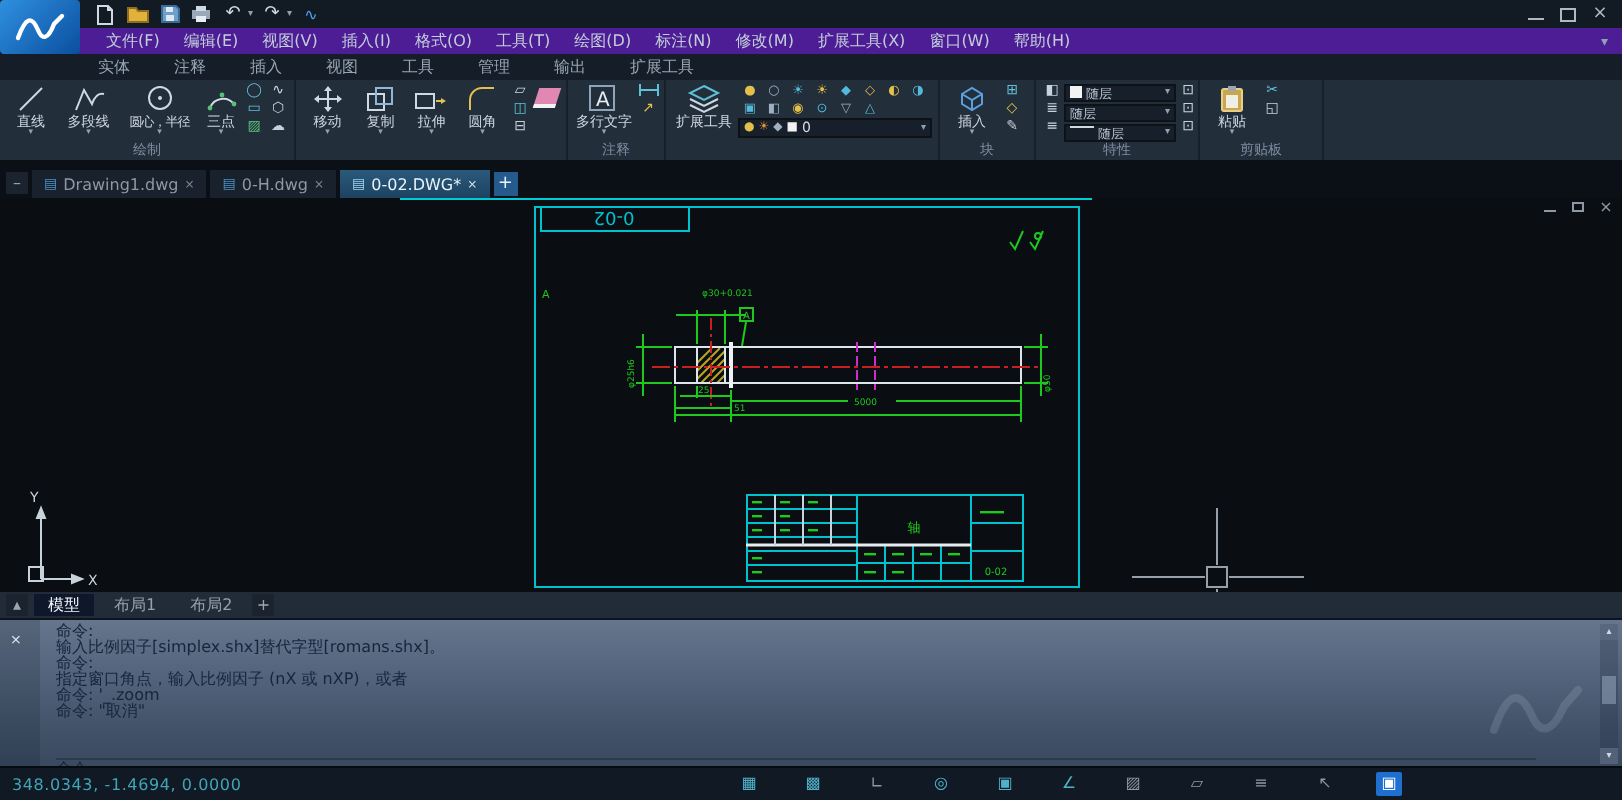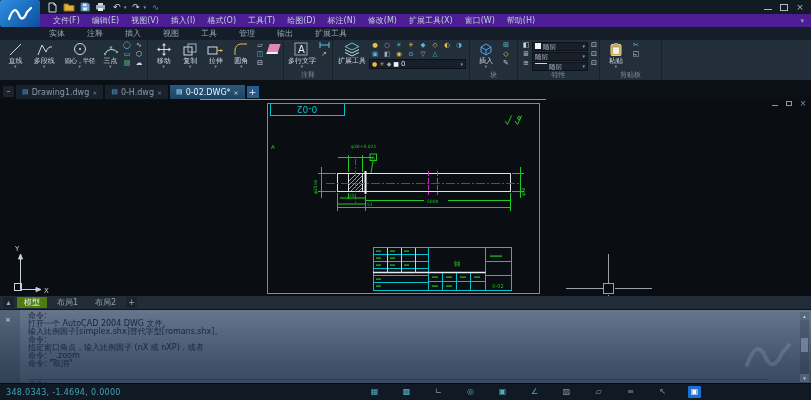--- a/index.html
+++ b/index.html
@@ -73,21 +73,21 @@
   #canvas{left:0;top:99px;width:811px;height:197px;background:#0a0d11;}
   #childbtns{right:4px;top:1px;display:flex;gap:6px;align-items:center;z-index:5;}
   .cb{width:8px;height:7px;position:relative;}
   .cb-min:after{content:"";position:absolute;left:1px;right:1px;bottom:1px;height:1px;background:#8c98a5;}
   .cb-max:after{content:"";position:absolute;left:1px;right:1px;top:1px;bottom:1px;border:1px solid #8c98a5;}
   .cb-close{color:#8c98a5;font-size:8px;line-height:7px;text-align:center;}
   
   #ltabs{left:0;top:296px;width:811px;height:13px;background:#222c38;display:flex;align-items:center;
          padding-left:3px;box-sizing:border-box;gap:3px;}
   .ltab{font-size:8px;color:#95a1ae;padding:0 7px;line-height:11px;}
-  .ltab.active{background:#4d7c0f;color:#f0f4f8;}
+  .ltab.active{background:#0f172a;color:#f0f4f8;}
   #ltabs .squarebtn{margin-bottom:0;}
   
   #cmd{left:0;top:309px;width:811px;height:74px;
        background:linear-gradient(180deg,#66768d 0%,#57677f 30%,#415269 75%,#394960 100%);
        border-top:1px solid #0d141d;box-sizing:border-box;}
   #cmdmargin{left:0;top:0;width:20px;height:74px;background:rgba(18,26,40,0.18);}
   #cmdclose{left:5px;top:6px;color:#dde5ee;font-size:7px;}
   #cmdlines{left:28px;top:2px;width:700px;}
   .cline{font-size:8px;line-height:8px;color:#17253c;white-space:nowrap;}
   #cmdprompt{left:28px;top:69px;width:740px;border-top:1px solid rgba(20,30,50,0.35);padding-top:1px;}
@@ -219,20 +219,21 @@
     <div class="minicol">
       <span class="mi cy">◯</span>
       <span class="mi cy">▭</span>
       <span class="mi gr">▨</span>
     </div>
     <div class="minicol">
       <span class="mi">∿</span>
       <span class="mi">⬡</span>
       <span class="mi">☁</span>
     </div>
+    <div class="plabel">绘制</div>
   </div>
 
   <div class="panel" style="width:136px">
     <div class="bigbtn" style="width:28px">
       <svg class="bicon" width="16" height="15" viewBox="0 0 16 15">
           <path d="M8 2 V13 M2 7.5 H14" stroke="#cfd9e3" fill="none"></path>
           <path d="M8 1 l-2 2.5 h4 z M8 14 l-2 -2.5 h4 z M1 7.5 l2.5 -2 v4 z M15 7.5 l-2.5 -2 v4 z" fill="#cfd9e3"></path>
         </svg>
       <span class="blabel">移动</span>
       <span class="bcaret">▾</span>
@@ -562,21 +563,20 @@
   <span class="ltab">布局1</span>
   <span class="ltab">布局2</span>
   <span class="squarebtn">+</span>
 </div>
 
 <div id="cmd" class="abs">
   <div id="cmdmargin" class="abs"></div>
   <span id="cmdclose" class="abs">×</span>
   <div id="cmdlines" class="abs">
     <div class="cline">命令:</div>
-    <div class="cline">打开一个 AutoCAD 2004 DWG 文件。</div>
     <div class="cline">输入比例因子[simplex.shx]替代字型[romans.shx]。</div>
     <div class="cline">命令:</div>
     <div class="cline">指定窗口角点，输入比例因子 (nX 或 nXP)，或者</div>
     <div class="cline">命令: '_.zoom</div>
     <div class="cline">命令: "取消"</div>
   </div>
   <div id="cmdprompt" class="abs">
     <div class="cline">命令:</div>
   </div>
   <div id="cmdscroll" class="abs">

